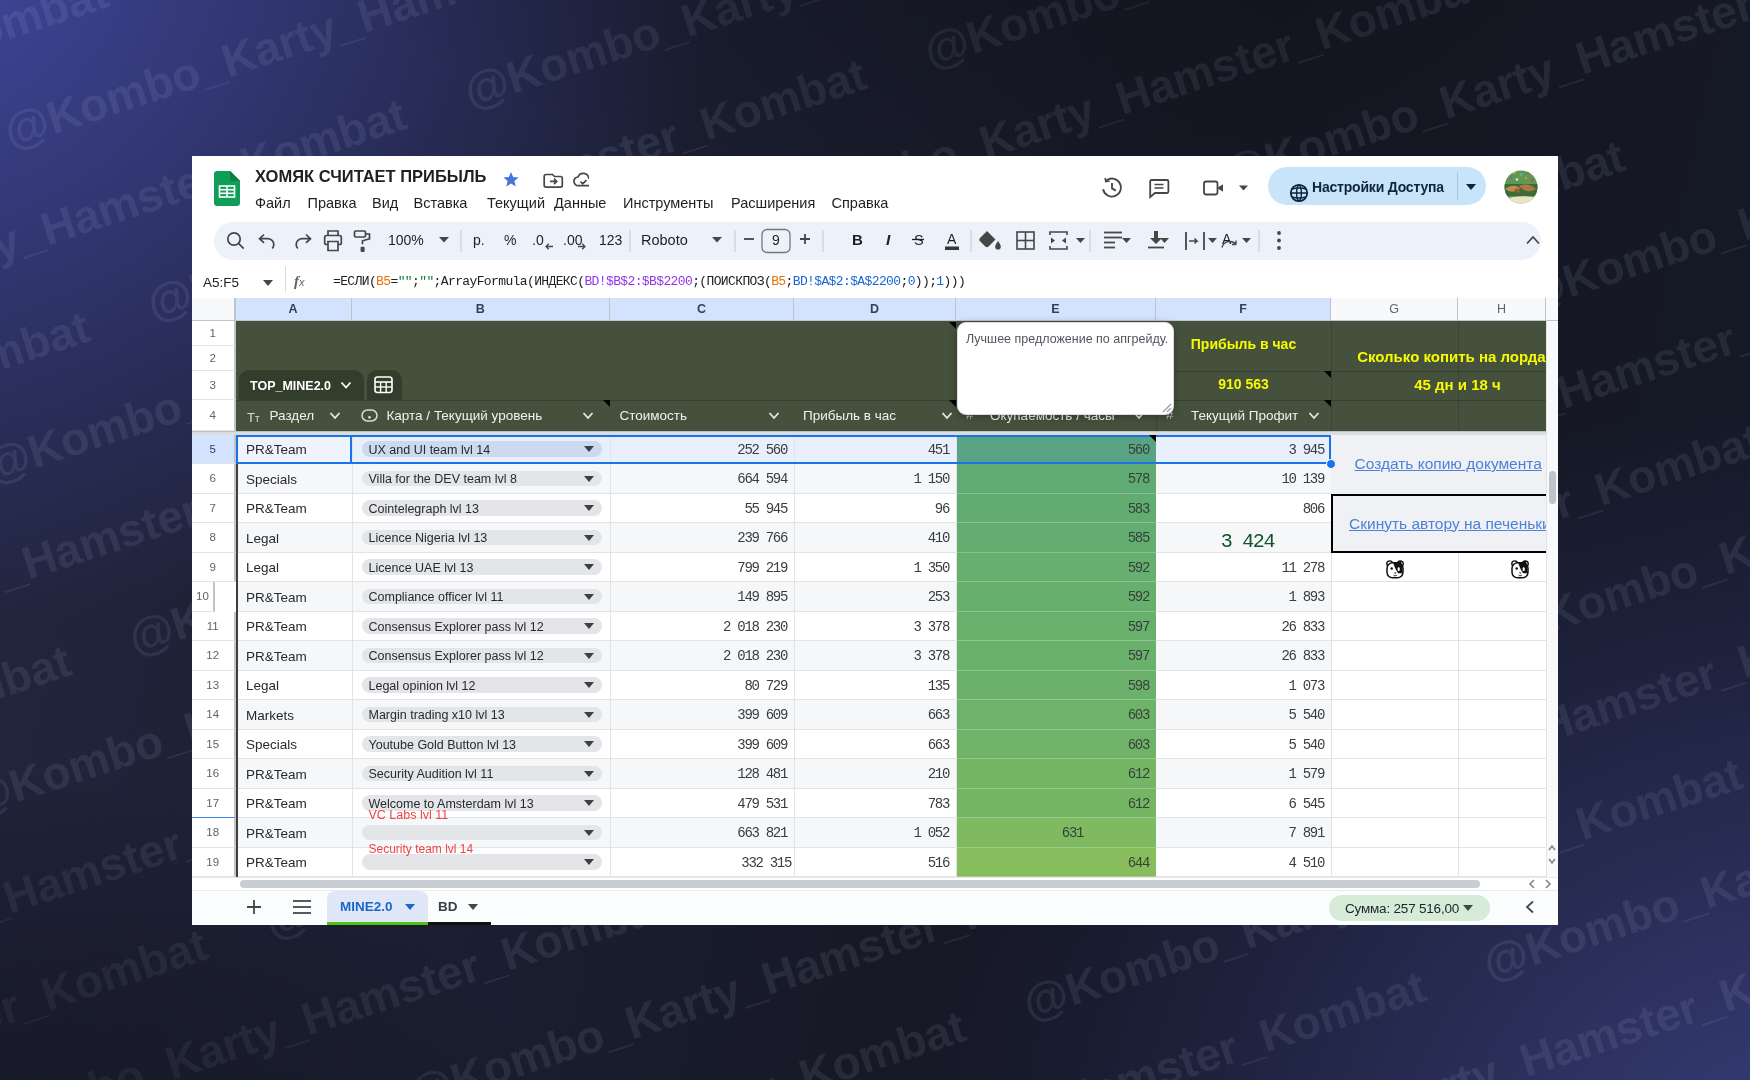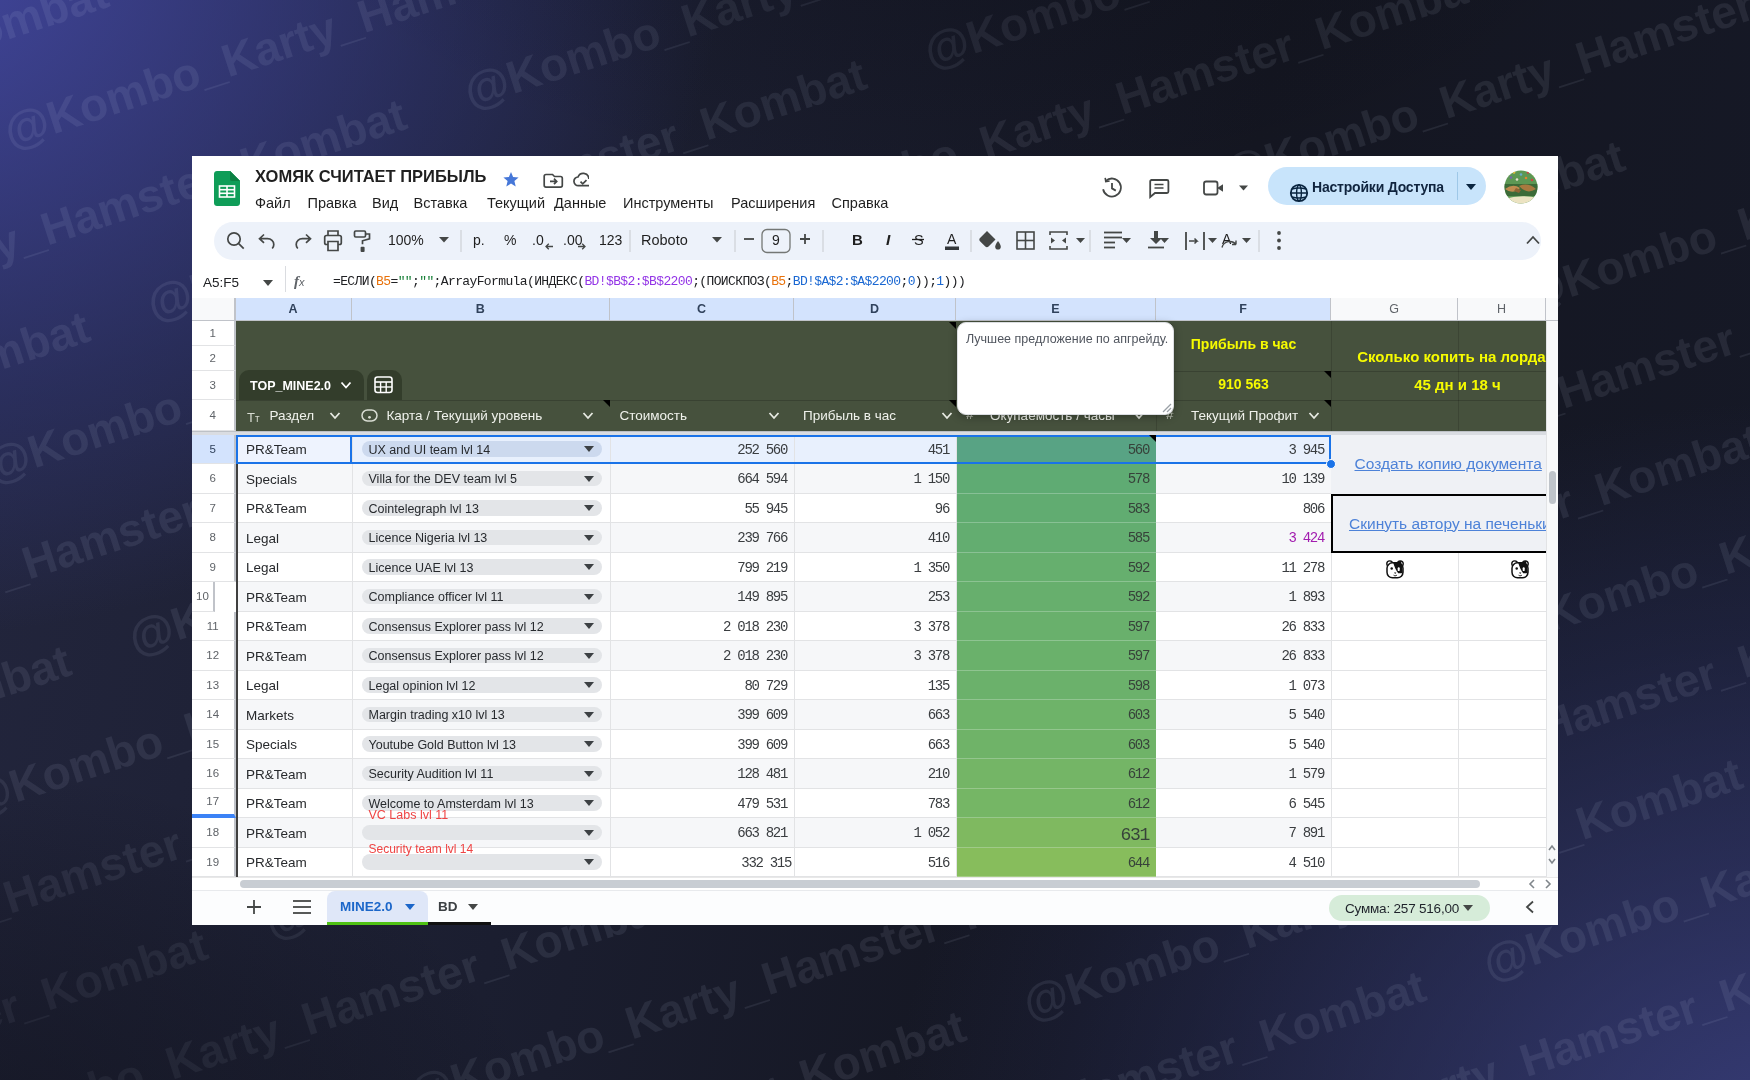--- a/index.html
+++ b/index.html
@@ -230,21 +230,21 @@
 <div class="abs" style="left:0.0px;top:337.5px;width:43.5px;height:29.5px;background:#ffffff;border-right:2px solid #c0c3c9;border-bottom:1px solid #e2e3e5;box-sizing:border-box;display:flex;align-items:center;justify-content:center;font-size:11.5px;color:#5f6368;">7</div>
 <div class="abs" style="left:0.0px;top:367.0px;width:43.5px;height:29.5px;background:#ffffff;border-right:2px solid #c0c3c9;border-bottom:1px solid #e2e3e5;box-sizing:border-box;display:flex;align-items:center;justify-content:center;font-size:11.5px;color:#5f6368;">8</div>
 <div class="abs" style="left:0.0px;top:396.5px;width:43.5px;height:29.5px;background:#ffffff;border-right:2px solid #c0c3c9;border-bottom:1px solid #e2e3e5;box-sizing:border-box;display:flex;align-items:center;justify-content:center;font-size:11.5px;color:#5f6368;">9</div>
 <div class="abs" style="left:0.0px;top:426.0px;width:23px;height:29.5px;background:#ffffff;border-right:2px solid #c0c3c9;border-bottom:1px solid #e2e3e5;box-sizing:border-box;display:flex;align-items:center;justify-content:center;font-size:11.5px;color:#5f6368;">10</div>
 <div class="abs" style="left:0.0px;top:455.5px;width:43.5px;height:29.5px;background:#ffffff;border-right:2px solid #c0c3c9;border-bottom:1px solid #e2e3e5;box-sizing:border-box;display:flex;align-items:center;justify-content:center;font-size:11.5px;color:#5f6368;">11</div>
 <div class="abs" style="left:0.0px;top:485.0px;width:43.5px;height:29.5px;background:#ffffff;border-right:2px solid #c0c3c9;border-bottom:1px solid #e2e3e5;box-sizing:border-box;display:flex;align-items:center;justify-content:center;font-size:11.5px;color:#5f6368;">12</div>
 <div class="abs" style="left:0.0px;top:514.5px;width:43.5px;height:29.5px;background:#ffffff;border-right:2px solid #c0c3c9;border-bottom:1px solid #e2e3e5;box-sizing:border-box;display:flex;align-items:center;justify-content:center;font-size:11.5px;color:#5f6368;">13</div>
 <div class="abs" style="left:0.0px;top:544.0px;width:43.5px;height:29.5px;background:#ffffff;border-right:2px solid #c0c3c9;border-bottom:1px solid #e2e3e5;box-sizing:border-box;display:flex;align-items:center;justify-content:center;font-size:11.5px;color:#5f6368;">14</div>
 <div class="abs" style="left:0.0px;top:573.5px;width:43.5px;height:29.5px;background:#ffffff;border-right:2px solid #c0c3c9;border-bottom:1px solid #e2e3e5;box-sizing:border-box;display:flex;align-items:center;justify-content:center;font-size:11.5px;color:#5f6368;">15</div>
 <div class="abs" style="left:0.0px;top:603.0px;width:43.5px;height:29.5px;background:#ffffff;border-right:2px solid #c0c3c9;border-bottom:1px solid #e2e3e5;box-sizing:border-box;display:flex;align-items:center;justify-content:center;font-size:11.5px;color:#5f6368;">16</div>
-<div class="abs" style="left:0.0px;top:632.5px;width:43.5px;height:29.5px;background:#ffffff;border-right:2px solid #c0c3c9;border-bottom:4px solid #3b82f6;box-sizing:border-box;display:flex;align-items:center;justify-content:center;font-size:11.5px;color:#5f6368;">17</div>
+<div class="abs" style="left:0.0px;top:632.5px;width:43.5px;height:29.5px;background:#ffffff;border-right:2px solid #c0c3c9;border-bottom:1px solid #3b82f6;box-sizing:border-box;display:flex;align-items:center;justify-content:center;font-size:11.5px;color:#5f6368;">17</div>
 <div class="abs" style="left:0.0px;top:662.0px;width:43.5px;height:29.5px;background:#ffffff;border-right:2px solid #c0c3c9;border-bottom:1px solid #e2e3e5;box-sizing:border-box;display:flex;align-items:center;justify-content:center;font-size:11.5px;color:#5f6368;">18</div>
 <div class="abs" style="left:0.0px;top:691.5px;width:43.5px;height:29.5px;background:#ffffff;border-right:2px solid #c0c3c9;border-bottom:1px solid #e2e3e5;box-sizing:border-box;display:flex;align-items:center;justify-content:center;font-size:11.5px;color:#5f6368;">19</div>
 <div class="abs" style="left:43.5px;top:164.5px;width:1310.5px;height:110.5px;background:#46513d;"></div>
 <div class="abs" style="left:964.0px;top:164.5px;width:1.0px;height:110.5px;background:rgba(0,0,0,0.14);"></div>
 <div class="abs" style="left:1139.0px;top:164.5px;width:1.0px;height:110.5px;background:rgba(0,0,0,0.14);"></div>
 <div class="abs" style="left:1266.0px;top:164.5px;width:1.0px;height:110.5px;background:rgba(0,0,0,0.14);"></div>
 <div class="abs" style="left:1139.0px;top:215.0px;width:215.0px;height:1.0px;background:rgba(0,0,0,0.18);"></div>
 <div class="abs" style="left:43.5px;top:244.0px;width:1310.5px;height:1.0px;background:rgba(0,0,0,0.18);"></div>
 <div class="abs" style="left:964.0px;top:215.0px;width:175.0px;height:1.0px;background:rgba(0,0,0,0.18);"></div>
 <div class="abs" style="left:964.0px;top:180.0px;">
@@ -325,21 +325,21 @@
 <div class="abs" style="left:979.0px;top:285.5px;">
       <div style="width:153px;text-align:right;font-family:'Liberation Mono',monospace;font-size:14px;letter-spacing:-1.3px;color:#3a3d40;">3 945</div>
     </div>
 <div class="abs" style="left:764.0px;top:278.5px;width:200.0px;height:29.5px;background:#58a384;border-bottom:1px solid rgba(255,255,255,0.25);box-sizing:border-box;"></div>
 <div class="abs" style="left:804.0px;top:285.5px;">
       <div style="width:153px;text-align:right;font-family:'Liberation Mono',monospace;font-size:14px;letter-spacing:-1.3px;color:#37423a;">560</div>
     </div>
 <div class="abs" style="left:43.5px;top:308.0px;width:1095.5px;height:29.5px;background:#f6f7f9;border-bottom:1px solid #e2e3e5;box-sizing:border-box;"></div>
 <div class="abs" style="left:54.0px;top:315.5px;font-size:13.5px;color:#27292c;">Specials</div>
 <div class="abs" style="left:169.5px;top:314.5px;width:240.0px;height:15.5px;background:#e3e5e8;border-radius:8px;"></div>
-<div class="abs" style="left:176.5px;top:316.0px;font-size:12.5px;color:#272a2e;">Villa for the DEV team lvl 5</div>
+<div class="abs" style="left:176.5px;top:316.0px;font-size:12.5px;color:#272a2e;">Villa for the DEV team lvl 8</div>
 <div class="abs" style="left:392.0px;top:319.5px;width:0;height:0;border-left:5.5px solid transparent;border-right:5.5px solid transparent;border-top:6px solid #3c4043;"></div>
 <div class="abs" style="left:442.0px;top:315.0px;">
       <div style="width:153px;text-align:right;font-family:'Liberation Mono',monospace;font-size:14px;letter-spacing:-1.3px;color:#3a3d40;">664 594</div>
     </div>
 <div class="abs" style="left:604.0px;top:315.0px;">
       <div style="width:153px;text-align:right;font-family:'Liberation Mono',monospace;font-size:14px;letter-spacing:-1.3px;color:#3a3d40;">1 150</div>
     </div>
 <div class="abs" style="left:979.0px;top:315.0px;">
       <div style="width:153px;text-align:right;font-family:'Liberation Mono',monospace;font-size:14px;letter-spacing:-1.3px;color:#3a3d40;">10 139</div>
     </div>
@@ -370,21 +370,21 @@
 <div class="abs" style="left:169.5px;top:373.5px;width:240.0px;height:15.5px;background:#e3e5e8;border-radius:8px;"></div>
 <div class="abs" style="left:176.5px;top:375.0px;font-size:12.5px;color:#272a2e;">Licence Nigeria lvl 13</div>
 <div class="abs" style="left:392.0px;top:378.5px;width:0;height:0;border-left:5.5px solid transparent;border-right:5.5px solid transparent;border-top:6px solid #3c4043;"></div>
 <div class="abs" style="left:442.0px;top:374.0px;">
       <div style="width:153px;text-align:right;font-family:'Liberation Mono',monospace;font-size:14px;letter-spacing:-1.3px;color:#3a3d40;">239 766</div>
     </div>
 <div class="abs" style="left:604.0px;top:374.0px;">
       <div style="width:153px;text-align:right;font-family:'Liberation Mono',monospace;font-size:14px;letter-spacing:-1.3px;color:#3a3d40;">410</div>
     </div>
 <div class="abs" style="left:979.0px;top:374.0px;">
-      <div style="width:153px;text-align:right;font-family:'Liberation Mono',monospace;font-size:14px;letter-spacing:-1.3px;color:#a21caf;">3 424</div>
+      <div style="width:153px;text-align:center;font-family:'Liberation Mono',monospace;font-size:20px;letter-spacing:-1.3px;color:#14532d;">3 424</div>
     </div>
 <div class="abs" style="left:764.0px;top:367.0px;width:200.0px;height:29.5px;background:#63ad70;border-bottom:1px solid rgba(255,255,255,0.25);box-sizing:border-box;"></div>
 <div class="abs" style="left:804.0px;top:374.0px;">
       <div style="width:153px;text-align:right;font-family:'Liberation Mono',monospace;font-size:14px;letter-spacing:-1.3px;color:#37423a;">585</div>
     </div>
 <div class="abs" style="left:43.5px;top:396.5px;width:1095.5px;height:29.5px;background:#ffffff;border-bottom:1px solid #e2e3e5;box-sizing:border-box;"></div>
 <div class="abs" style="left:54.0px;top:404.0px;font-size:13.5px;color:#27292c;">Legal</div>
 <div class="abs" style="left:169.5px;top:403.0px;width:240.0px;height:15.5px;background:#e3e5e8;border-radius:8px;"></div>
 <div class="abs" style="left:176.5px;top:404.5px;font-size:12.5px;color:#272a2e;">Licence UAE lvl 13</div>
 <div class="abs" style="left:392.0px;top:408.0px;width:0;height:0;border-left:5.5px solid transparent;border-right:5.5px solid transparent;border-top:6px solid #3c4043;"></div>
@@ -554,21 +554,21 @@
       <div style="width:153px;text-align:right;font-family:'Liberation Mono',monospace;font-size:14px;letter-spacing:-1.3px;color:#3a3d40;">663 821</div>
     </div>
 <div class="abs" style="left:604.0px;top:669.0px;">
       <div style="width:153px;text-align:right;font-family:'Liberation Mono',monospace;font-size:14px;letter-spacing:-1.3px;color:#3a3d40;">1 052</div>
     </div>
 <div class="abs" style="left:979.0px;top:669.0px;">
       <div style="width:153px;text-align:right;font-family:'Liberation Mono',monospace;font-size:14px;letter-spacing:-1.3px;color:#3a3d40;">7 891</div>
     </div>
 <div class="abs" style="left:764.0px;top:662.0px;width:200.0px;height:29.5px;background:#7fb960;border-bottom:1px solid rgba(255,255,255,0.25);box-sizing:border-box;"></div>
 <div class="abs" style="left:804.0px;top:669.0px;">
-      <div style="width:153px;text-align:right;font-family:'Liberation Mono',monospace;font-size:18px;letter-spacing:-1.3px;color:#37423a;">631</div>
+      <div style="width:153px;text-align:center;font-family:'Liberation Mono',monospace;font-size:14px;letter-spacing:-1.3px;color:#37423a;">631</div>
     </div>
 <div class="abs" style="left:43.5px;top:691.5px;width:1095.5px;height:29.5px;background:#ffffff;border-bottom:1px solid #e2e3e5;box-sizing:border-box;"></div>
 <div class="abs" style="left:54.0px;top:699.0px;font-size:13.5px;color:#27292c;">PR&amp;Team</div>
 <div class="abs" style="left:169.5px;top:698.0px;width:240.0px;height:15.5px;background:#e3e5e8;border-radius:8px;"></div>
 <div class="abs" style="left:176.5px;top:686px;font-size:12px;color:#ef4444;">Security team lvl 14</div>
 <div class="abs" style="left:392.0px;top:703.0px;width:0;height:0;border-left:5.5px solid transparent;border-right:5.5px solid transparent;border-top:6px solid #3c4043;"></div>
 <div class="abs" style="left:446px;top:698.5px;">
       <div style="width:153px;text-align:right;font-family:'Liberation Mono',monospace;font-size:14px;letter-spacing:-1.3px;color:#3a3d40;">332 315</div>
     </div>
 <div class="abs" style="left:604.0px;top:698.5px;">

